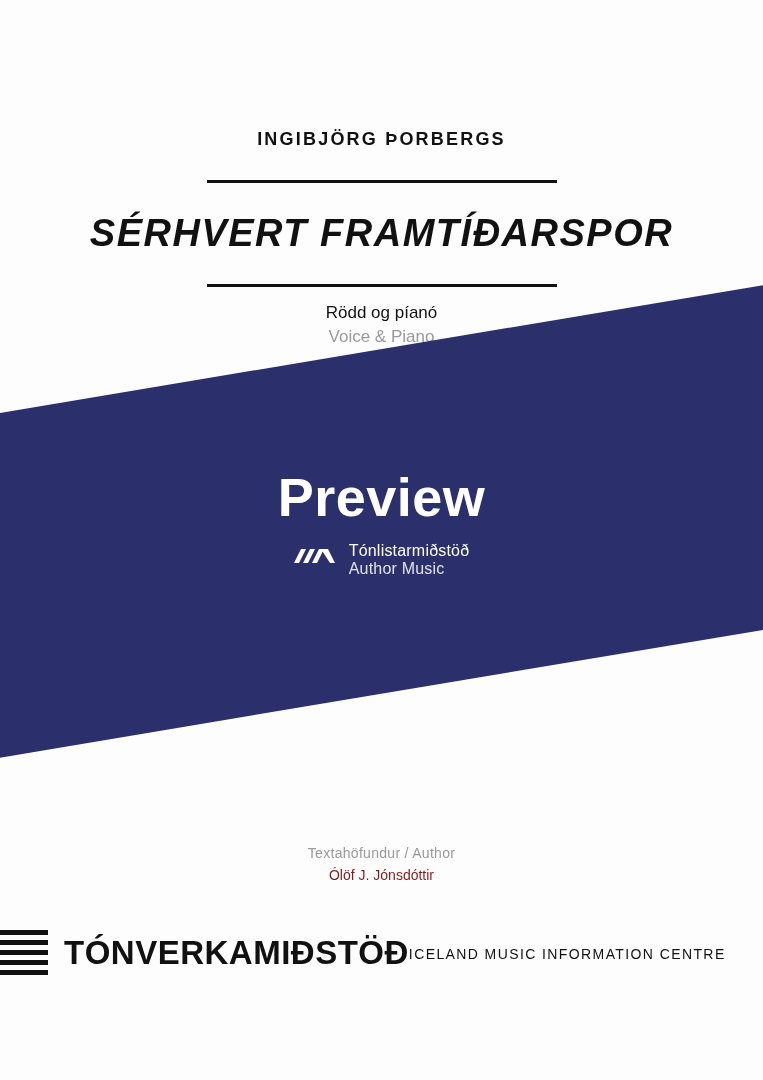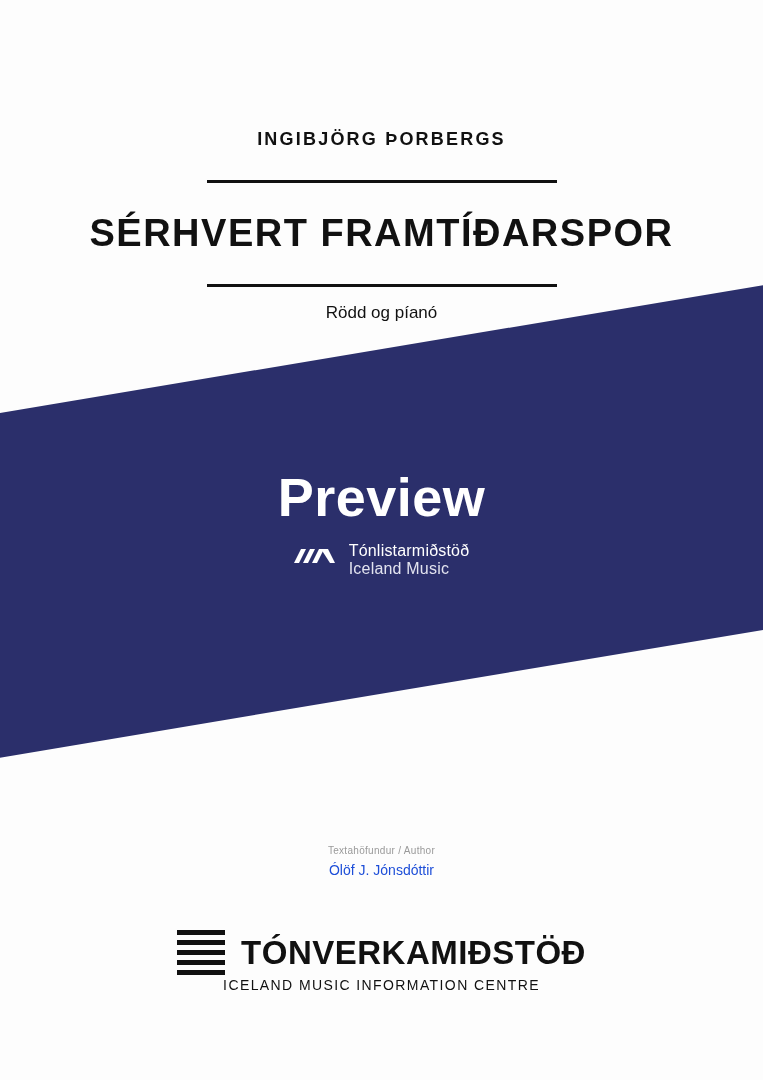--- a/index.html
+++ b/index.html
@@ -101,20 +101,21 @@
     background: #111111;
     margin: 30px auto 0 auto;
   }
   .work-title {
     margin-top: 28px;
     font-size: 38px;
     font-weight: bold;
     letter-spacing: 1.5px;
     color: #111111;
     line-height: 1.18;
+    font-style: italic;
   }
   .rule-2 {
     width: 350px;
     height: 3px;
     background: #111111;
     margin: 28px auto 0 auto;
   }
   .instr-is {
     margin-top: 16px;
     font-size: 17px;
@@ -129,39 +130,38 @@
   
   .author-block {
     position: absolute;
     left: 0;
     top: 845px;
     width: 763px;
     text-align: center;
     z-index: 1;
   }
   .author-label {
-    font-size: 10px;
+    font-size: 14px;
     color: #9a9a9a;
     letter-spacing: 0.3px;
   }
   .author-name {
     margin-top: 6px;
     font-size: 14px;
-    color: #1d4ed8;
+    color: #7f1d1d;
   }
 
   
   .footer-logo {
     position: absolute;
     left: 0;
     top: 930px;
     width: 763px;
     z-index: 1;
     display: flex;
-    flex-direction: column;
     align-items: center;
   }
   .footer-row {
     display: flex;
     align-items: center;
     gap: 16px;
   }
   .bars {
     display: flex;
     flex-direction: column;
@@ -192,40 +192,41 @@
 <body>
 
 <div class="page">
 
   <div class="title-block">
     <div class="composer">INGIBJÖRG ÞORBERGS</div>
     <div class="rule"></div>
     <div class="work-title">SÉRHVERT FRAMTÍÐARSPOR</div>
     <div class="rule-2"></div>
     <div class="instr-is">Rödd og píanó</div>
+    <div class="instr-en">Voice &amp; Piano</div>
   </div>
 
   <div class="preview-band"></div>
 
   <div class="band-content">
     <div class="preview-word">Preview</div>
     <div class="imc-mark">
       <span class="glyph">
         <svg width="46" height="22" viewBox="0 0 46 22" xmlns="http://www.w3.org/2000/svg">
           <g fill="#ffffff">
             <polygon points="0,16 7,2 12,2 5,16"></polygon>
             <polygon points="9,16 16,2 21,2 14,16"></polygon>
             <polygon points="18,16 25,2 30,2 23,16"></polygon>
             <polygon points="27,2 34,2 41,16 36,16"></polygon>
           </g>
         </svg>
       </span>
       <span class="labels">
         <span class="line1">Tónlistarmiðstöð</span>
-        <span class="line2">Iceland Music</span>
+        <span class="line2">Author Music</span>
       </span>
     </div>
   </div>
 
   <div class="author-block">
     <div class="author-label">Textahöfundur / Author</div>
     <div class="author-name">Ólöf J. Jónsdóttir</div>
   </div>
 
   <div class="footer-logo">

